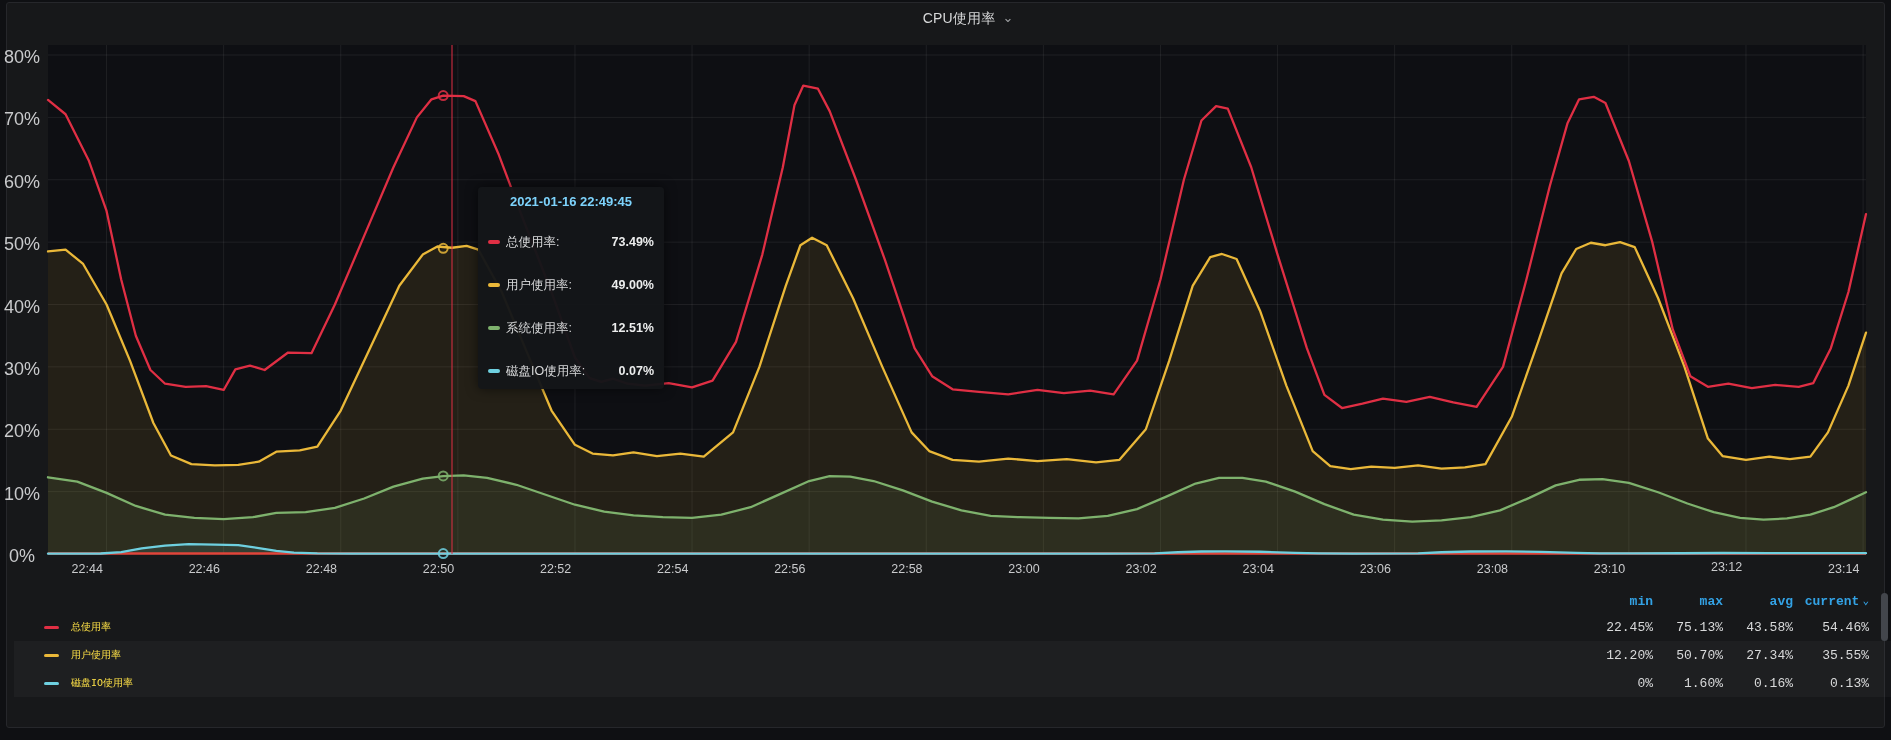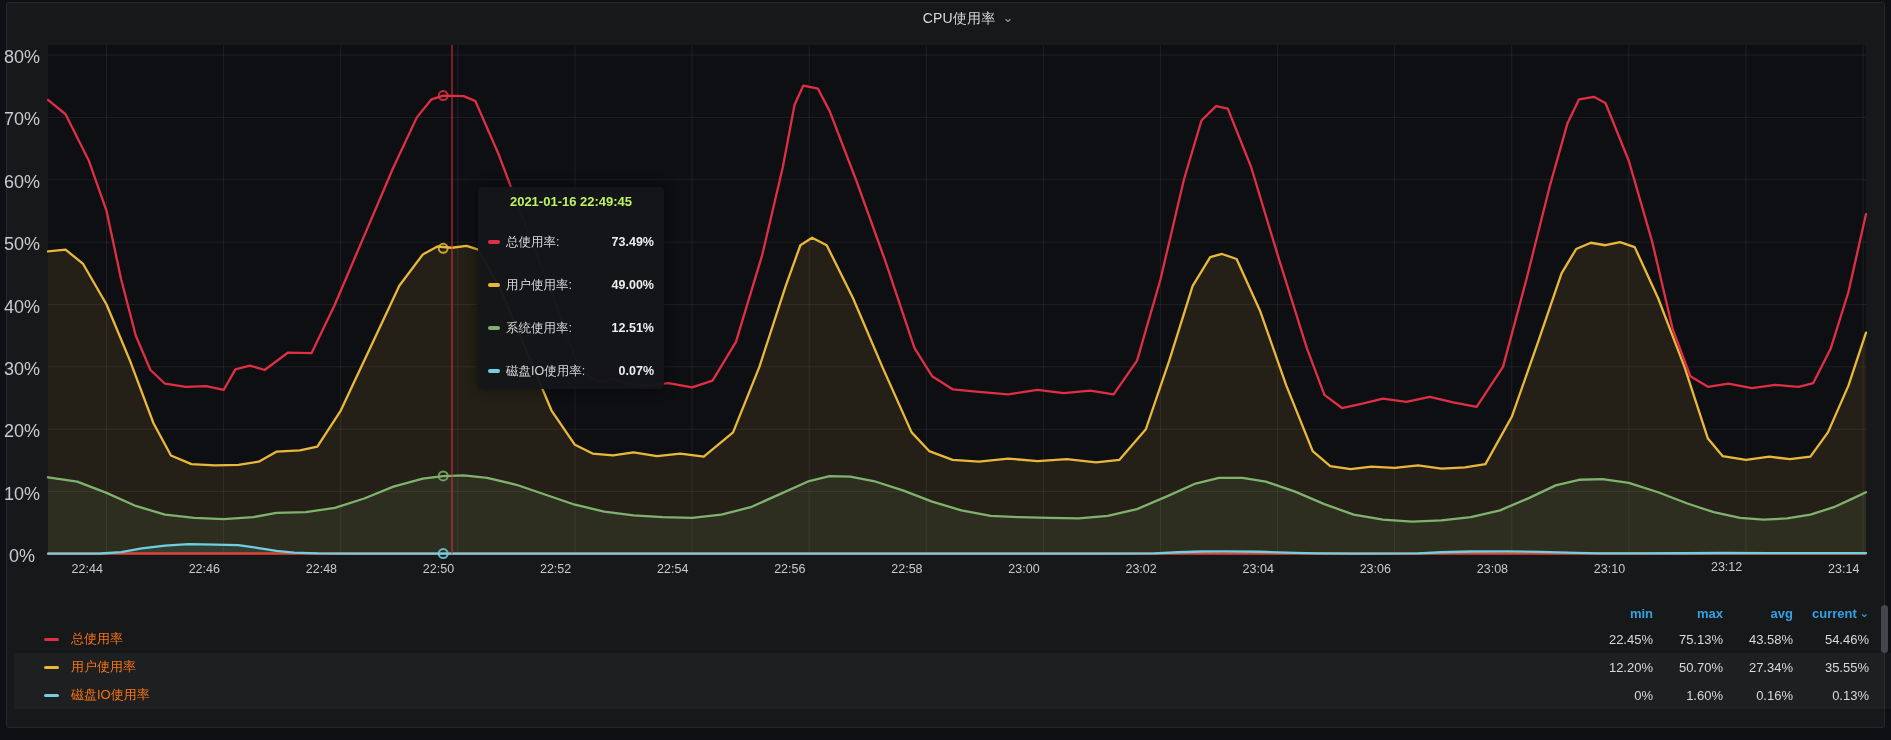--- a/index.html
+++ b/index.html
@@ -11,32 +11,32 @@
                   display:flex; align-items:center; justify-content:center; cursor:pointer; }
   #panel-title { color:#d8d9da; font-size:14px; font-weight:400; letter-spacing:.2px;margin-left:45px; }
   .title-chevron { color:#9fa1a4; font-size:13px; margin-left:7px; position:relative; top:-2px; }
   #chart-svg { position:absolute; left:0; top:0; width:1891px; height:740px; }
   .xtick { position:absolute; width:70px; color:#c9cacc; font-size:12.5px; }
   .ytick { position:absolute; width:40px; text-align:center; color:#c9cacc; font-size:18px; }
   
   #tooltip { position:absolute; left:478px; top:187px; width:186px;
              background:rgba(20,22,25,0.97); border-radius:4px; padding:7px 10px 8px 10px;
              box-shadow:0 0 12px rgba(0,0,0,.55); z-index:5; }
-  #tooltip-time { color:#bef264; font-size:13px; font-weight:700; text-align:center; white-space:nowrap; }
+  #tooltip-time { color:#7dd3fc; font-size:13px; font-weight:700; text-align:center; white-space:nowrap; }
   .tt-row { display:flex; align-items:center; height:20px; font-size:12.5px; color:#d8d9da; white-space:nowrap;margin-top:23px; }
   .tt-dash { width:12px; height:4px; border-radius:2px; margin-right:6px; flex:none; }
   .tt-label { flex:1 1 auto; }
   .tt-value { font-weight:700; color:#eceded; margin-left:10px; }
   
-  #legend { position:absolute; left:7px; top:598px; width:1877px; }
+  #legend { position:absolute; left:7px; top:586px; width:1877px;font-family:Liberation Mono, monospace; }
   .lg-row { display:flex; align-items:center; height:28px; padding-left:30px; padding-right:22px; }
   .lg-row.stripe { background:rgba(255,255,255,0.032); }
   .lg-header { height:24px; }
   .lg-dash { width:15px; height:3px; border-radius:2px; margin-right:12px; flex:none; }
-  .lg-label { color:#f97316; font-size:13px; cursor:pointer; }
+  .lg-label { color:#fde047; font-size:10px; cursor:pointer; }
   .lg-spacer { flex:1 1 auto; }
   .lg-cell { width:70px; text-align:right; color:#d8d9da; font-size:13px; }
   .lg-cell.cur { width:76px; }
   .lg-head-cell { width:70px; text-align:right; color:#33a2e5; font-size:13px; font-weight:700; cursor:pointer; }
   .lg-head-cell.cur { width:76px; }
   .hd-chevron { font-size:11px; margin-left:3px; position:relative; top:-1px; }
   #legend-scrollbar { position:absolute; right:3px; top:4px; width:7px; height:48px;
                       background:#43464c; border-radius:4px; cursor:pointer; }
 </style>
 </head>

